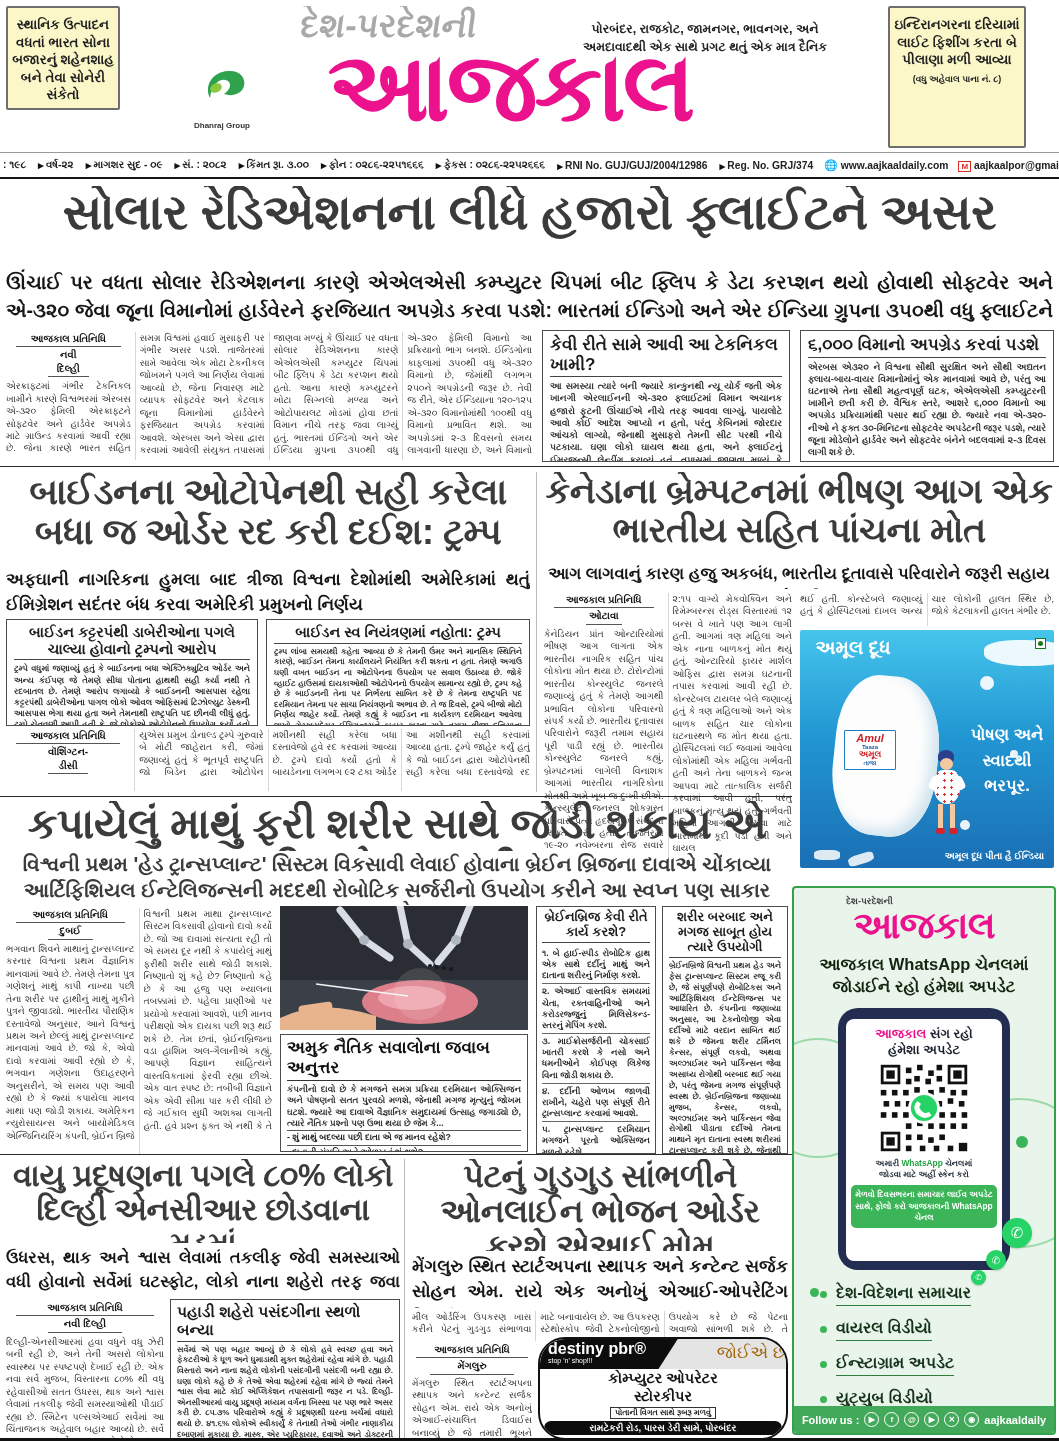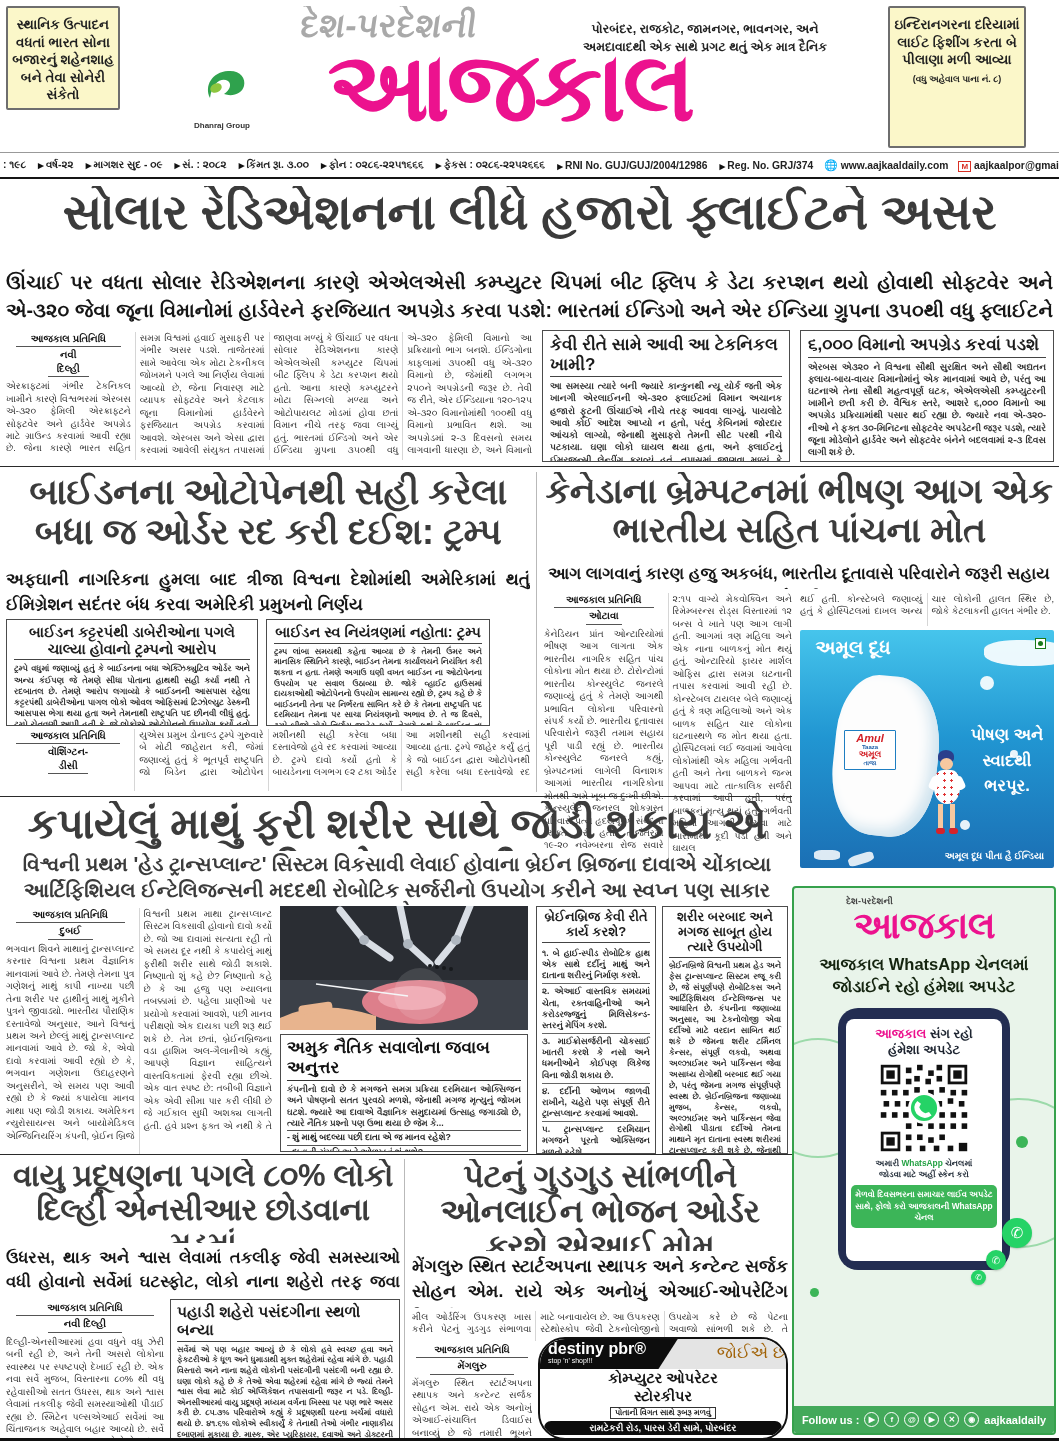--- a/index.html
+++ b/index.html
@@ -168,21 +168,21 @@
 
   <div class="abs hrule" style="left:0; top:466px; width:1059px;"></div>
 
   <div class="abs headline" style="left:6px; top:472px; width:524px; height:94px; font-size:36px;">બાઈડનના ઓટોપેનથી સહી કરેલા બધા જ ઓર્ડર રદ કરી દઈશ: ટ્રમ્પ</div>
   <div class="abs subhead" style="left:6px; top:568px; width:524px; height:48px; font-size:17px;">અફઘાની નાગરિકના હુમલા બાદ ત્રીજા વિશ્વના દેશોમાંથી અમેરિકામાં થતું ઈમિગ્રેશન સદંતર બંધ કરવા અમેરિકી પ્રમુખનો નિર્ણય</div>
 
   <div class="abs nbox" style="left:6px; top:619px; width:252px; height:107px;">
     <div class="nb-title ctr" style="font-size:14.5px;">બાઈડન કટ્ટરપંથી ડાબેરીઓના પગલે ચાલ્યા હોવાનો ટ્રમ્પનો આરોપ</div>
     <div class="nb-body" style="font-size:8.4px;">ટ્રમ્પે વધુમાં જણાવ્યું હતું કે બાઈડનના બધા એક્ઝિક્યુટિવ ઓર્ડર અને અન્ય કંઈપણ જે તેમણે સીધા પોતાના હાથથી સહી કર્યા નથી તે રદબાતલ છે. તેમણે આરોપ લગાવ્યો કે બાઈડનની આસપાસ રહેલા કટ્ટરપંથી ડાબેરીઓના પાગલ લોકો ઓવલ ઓફિસમાં ટિઝોલ્યુટ ડેસ્કની આસપાસ ભેગા થયા હતા અને તેમનાથી રાષ્ટ્રપતિ પદ છીનવી લીધું હતું. ટ્રમ્પે ચેતવણી આપી હતી કે, જે લોકોએ ઓટોપેનનો ઉપયોગ કર્યો હતો તેમણે ગેરકાયદેસર રીતે કર્યું હતું.</div>
   </div>
-  <div class="abs nbox" style="left:266px; top:619px; width:224px; height:107px;">
+  <div class="abs nbox" style="left:266px; top:619px; width:264px; height:107px;">
     <div class="nb-title ctr" style="font-size:14.5px;">બાઈડન સ્વ નિયંત્રણમાં નહોતા: ટ્રમ્પ</div>
     <div class="nb-body" style="font-size:8px;">ટ્રમ્પ લાંબા સમયથી કહેતા આવ્યા છે કે તેમની ઉંમર અને માનસિક સ્થિતિને કારણે, બાઈડન તેમના કાર્યાલયને નિયંત્રિત કરી શકતા ન હતા. તેમણે અગાઉ ઘણી વખત બાઈડન ના ઓટોપેનના ઉપયોગ પર સવાલ ઉઠાવ્યા છે. જોકે વ્હાઈટ હાઉસમાં દાયકાઓથી ઓટોપેનનો ઉપયોગ સામાન્ય રહ્યો છે, ટ્રમ્પ કહે છે કે બાઈડનની તેના પર નિર્ભરતા સાબિત કરે છે કે તેમના રાષ્ટ્રપતિ પદ દરમિયાન તેમના પર સાચા નિયંત્રણનો અભાવ છે. તે જ દિવસે, ટ્રમ્પે બીજો મોટો નિર્ણય જાહેર કર્યો. તેમણે કહ્યું કે બાઈડન ના કાર્યકાળ દરમિયાન આવેલા લાખો ગેરકાયદેસર ઈમિગ્રન્ટ્સને બહાર કાઢવા માટે તમામ ત્રીજી દુનિયાના દેશોમાંથી યુનાઈટેડ સ્ટેટ્સમાં ઈમિગ્રેશન કાયમી ધોરણે બંધ કરવામાં આવશે.</div>
   </div>
 
   <div class="abs art-body cols-4" style="left:6px; top:729px; width:524px; height:62px;">
     <div class="byline">આજકાલ પ્રતિનિધિ</div>
     <div class="dateline">વૉશિંગ્ટન-ડીસી</div>
     <span>યુએસ પ્રમુખ ડોનાલ્ડ ટ્રમ્પે ગુરુવારે બે મોટી જાહેરાત કરી, જેમાં જણાવ્યું હતું કે ભૂતપૂર્વ રાષ્ટ્રપતિ જો બિડેન દ્વારા ઓટોપેન મશીનથી સહી કરેલા બધા દસ્તાવેજો હવે રદ કરવામાં આવ્યા છે. ટ્રમ્પે દાવો કર્યો હતો કે બાયડેનના લગભગ ૯૨ ટકા ઓર્ડર આ મશીનથી સહી કરવામાં આવ્યા હતા. ટ્રમ્પે જાહેર કર્યું હતું કે જો બાઈડન દ્વારા ઓટોપેનથી સહી કરેલા બધા દસ્તાવેજો રદ કરવામાં આવ્યા છે. તેમની કોઈ કાનૂની અસર થઈ નહીં. ઓટોપેનનો ઉપયોગ ફક્ત ત્યારે જ કાયદેસર છે જે</span>
     
   </div>
@@ -429,20 +429,38 @@
     <div class="wa-bubble" style="width:30px; height:30px; right:22px; top:330px; font-size:15px;">
         <span>✆</span>
       </div>
     <div class="wa-bubble" style="width:20px; height:20px; right:48px; top:362px; font-size:10px;">
         <span>✆</span>
       </div>
     <div class="wa-bubble" style="width:15px; height:15px; right:68px; top:382px; font-size:8px;">
         <span>✆</span>
       </div>
 
+    <div class="sb-bullets">
+      <div class="sb-bullet">
+          <span class="dot"></span>
+          <span class="txt">દેશ-વિદેશના સમાચાર</span>
+        </div>
+      <div class="sb-bullet">
+          <span class="dot"></span>
+          <span class="txt">વાયરલ વિડીયો</span>
+        </div>
+      <div class="sb-bullet">
+          <span class="dot"></span>
+          <span class="txt">ઈન્સ્ટાગ્રામ અપડેટ</span>
+        </div>
+      <div class="sb-bullet">
+          <span class="dot"></span>
+          <span class="txt">યુટ્યુબ વિડીયો</span>
+        </div>
+    </div>
 
     <div class="follow-bar">
       <span>Follow us :</span>
       <span class="soc">▶</span>
       <span class="soc">f</span>
       <span class="soc">@</span>
       <span class="soc">▶</span>
       <span class="soc">✕</span>
       <span class="soc">◉</span>
       <span>aajkaaldaily</span>

